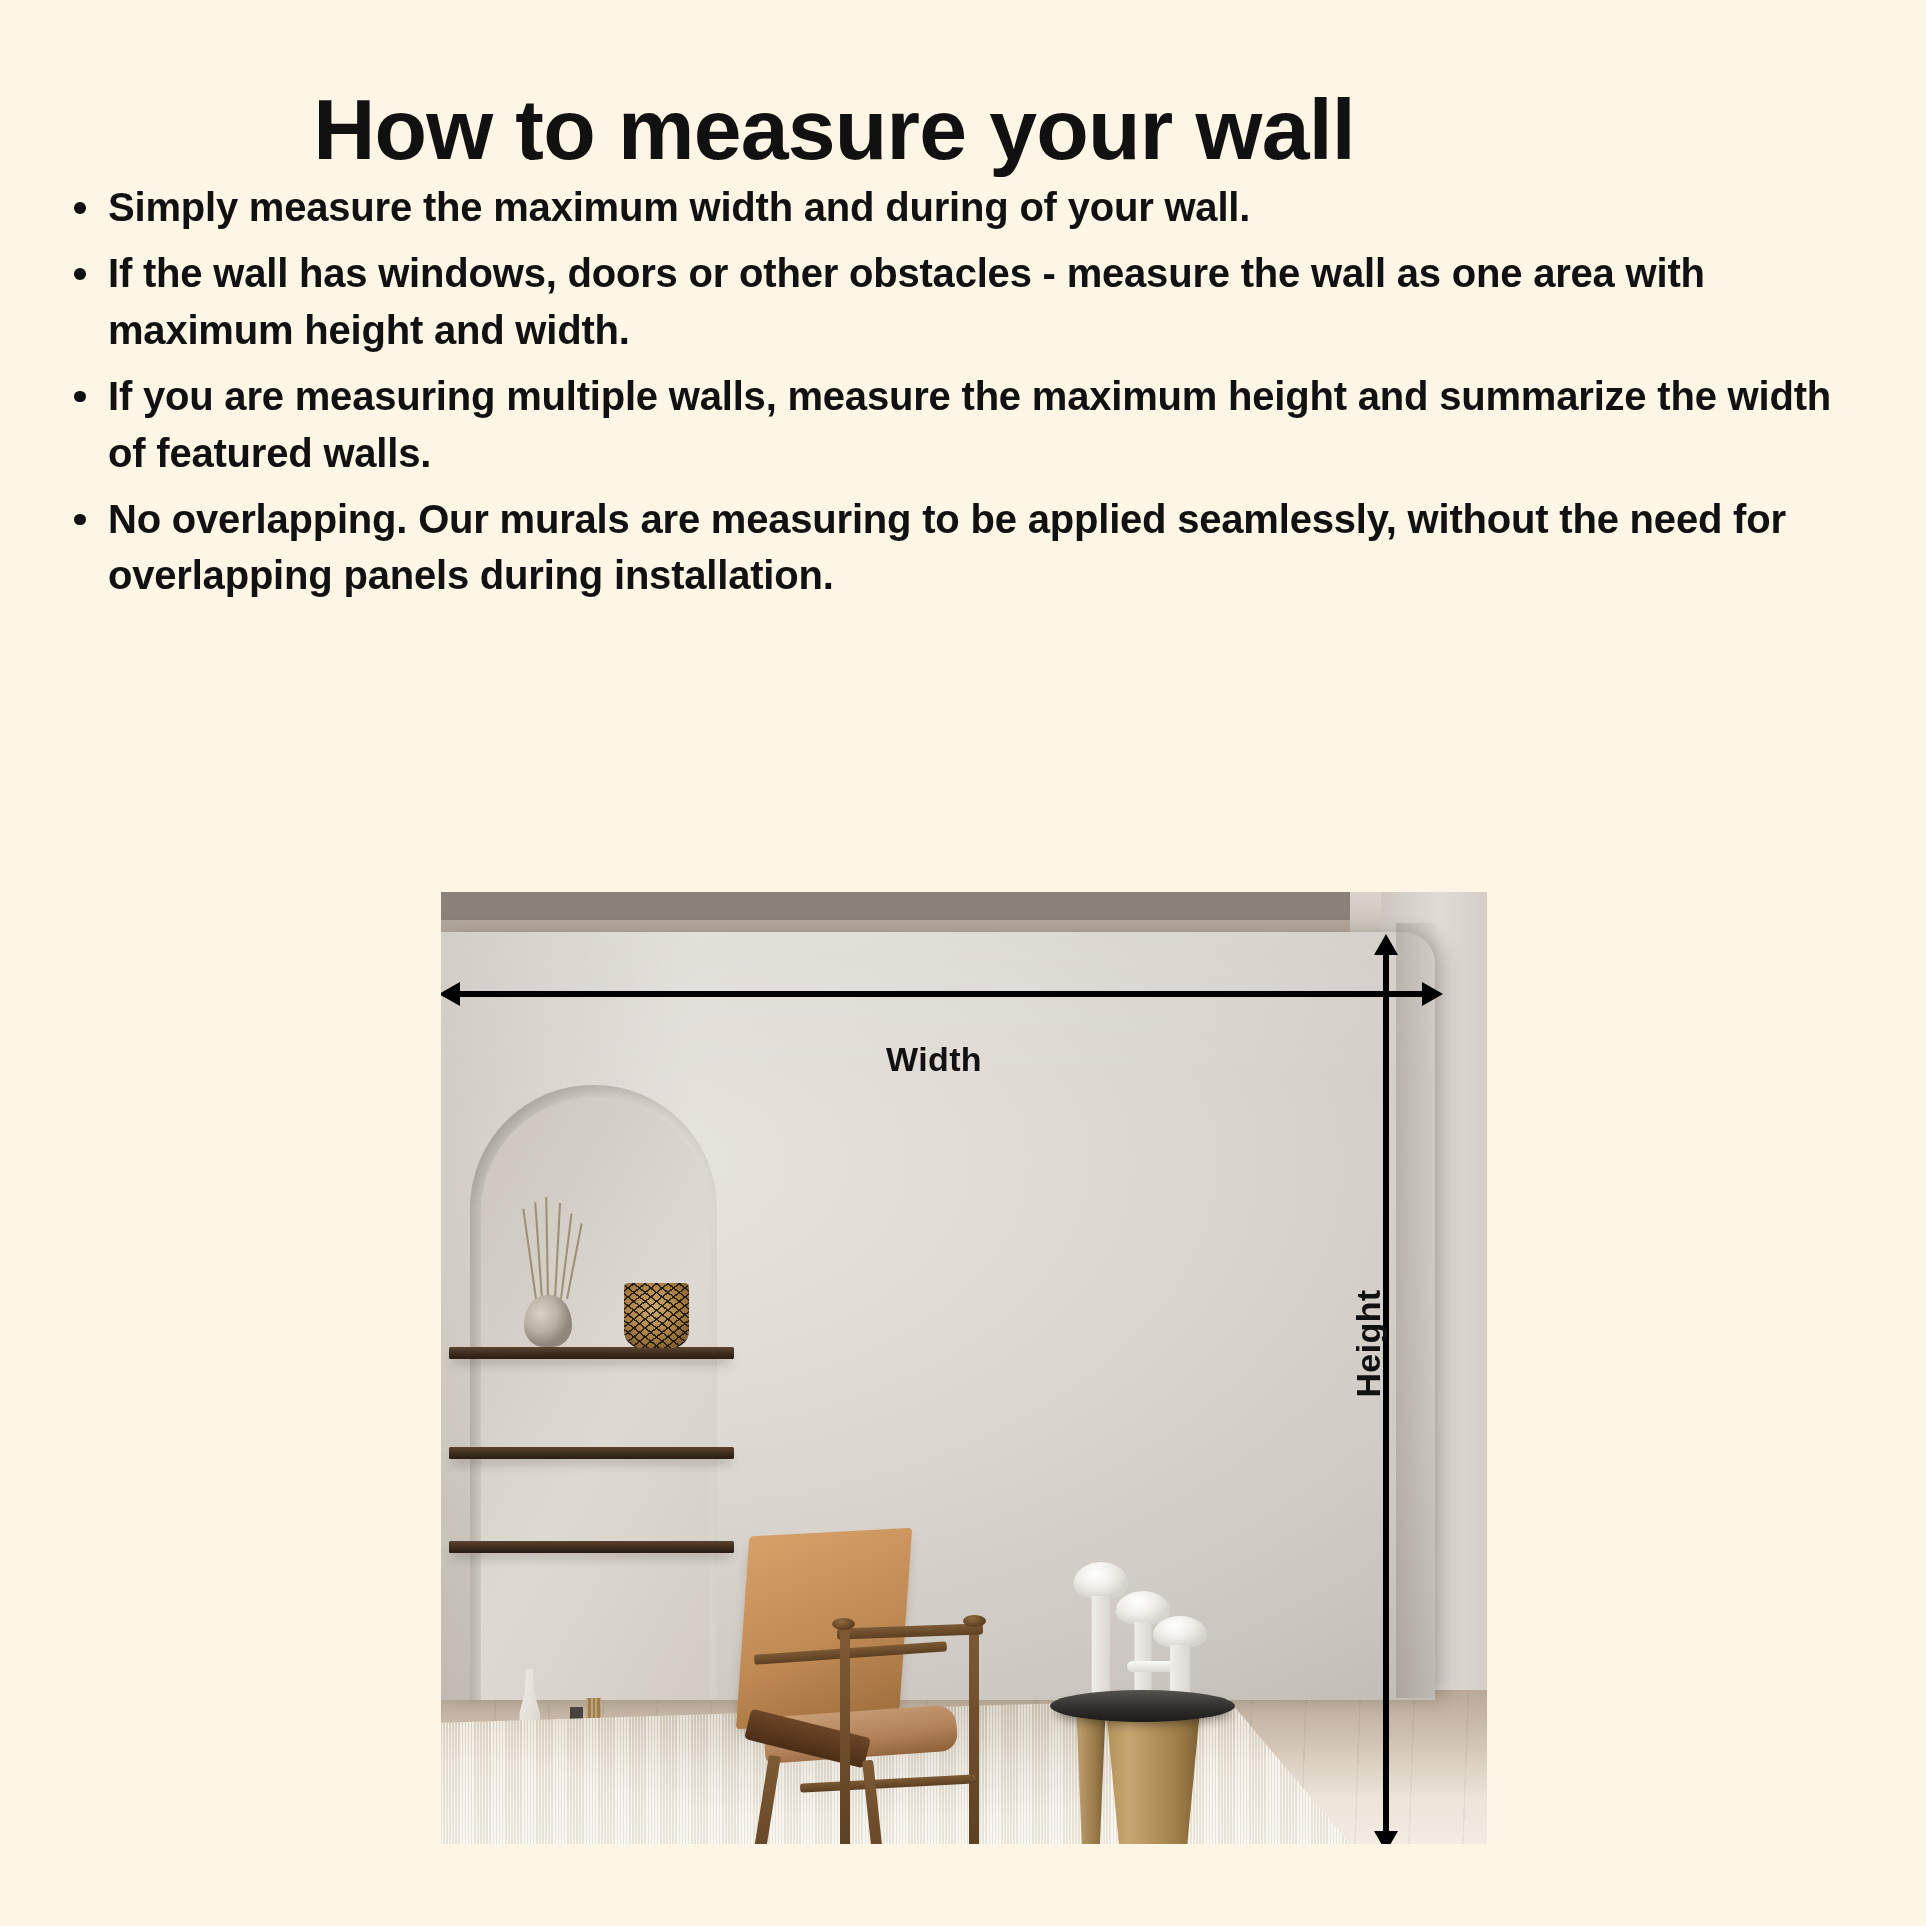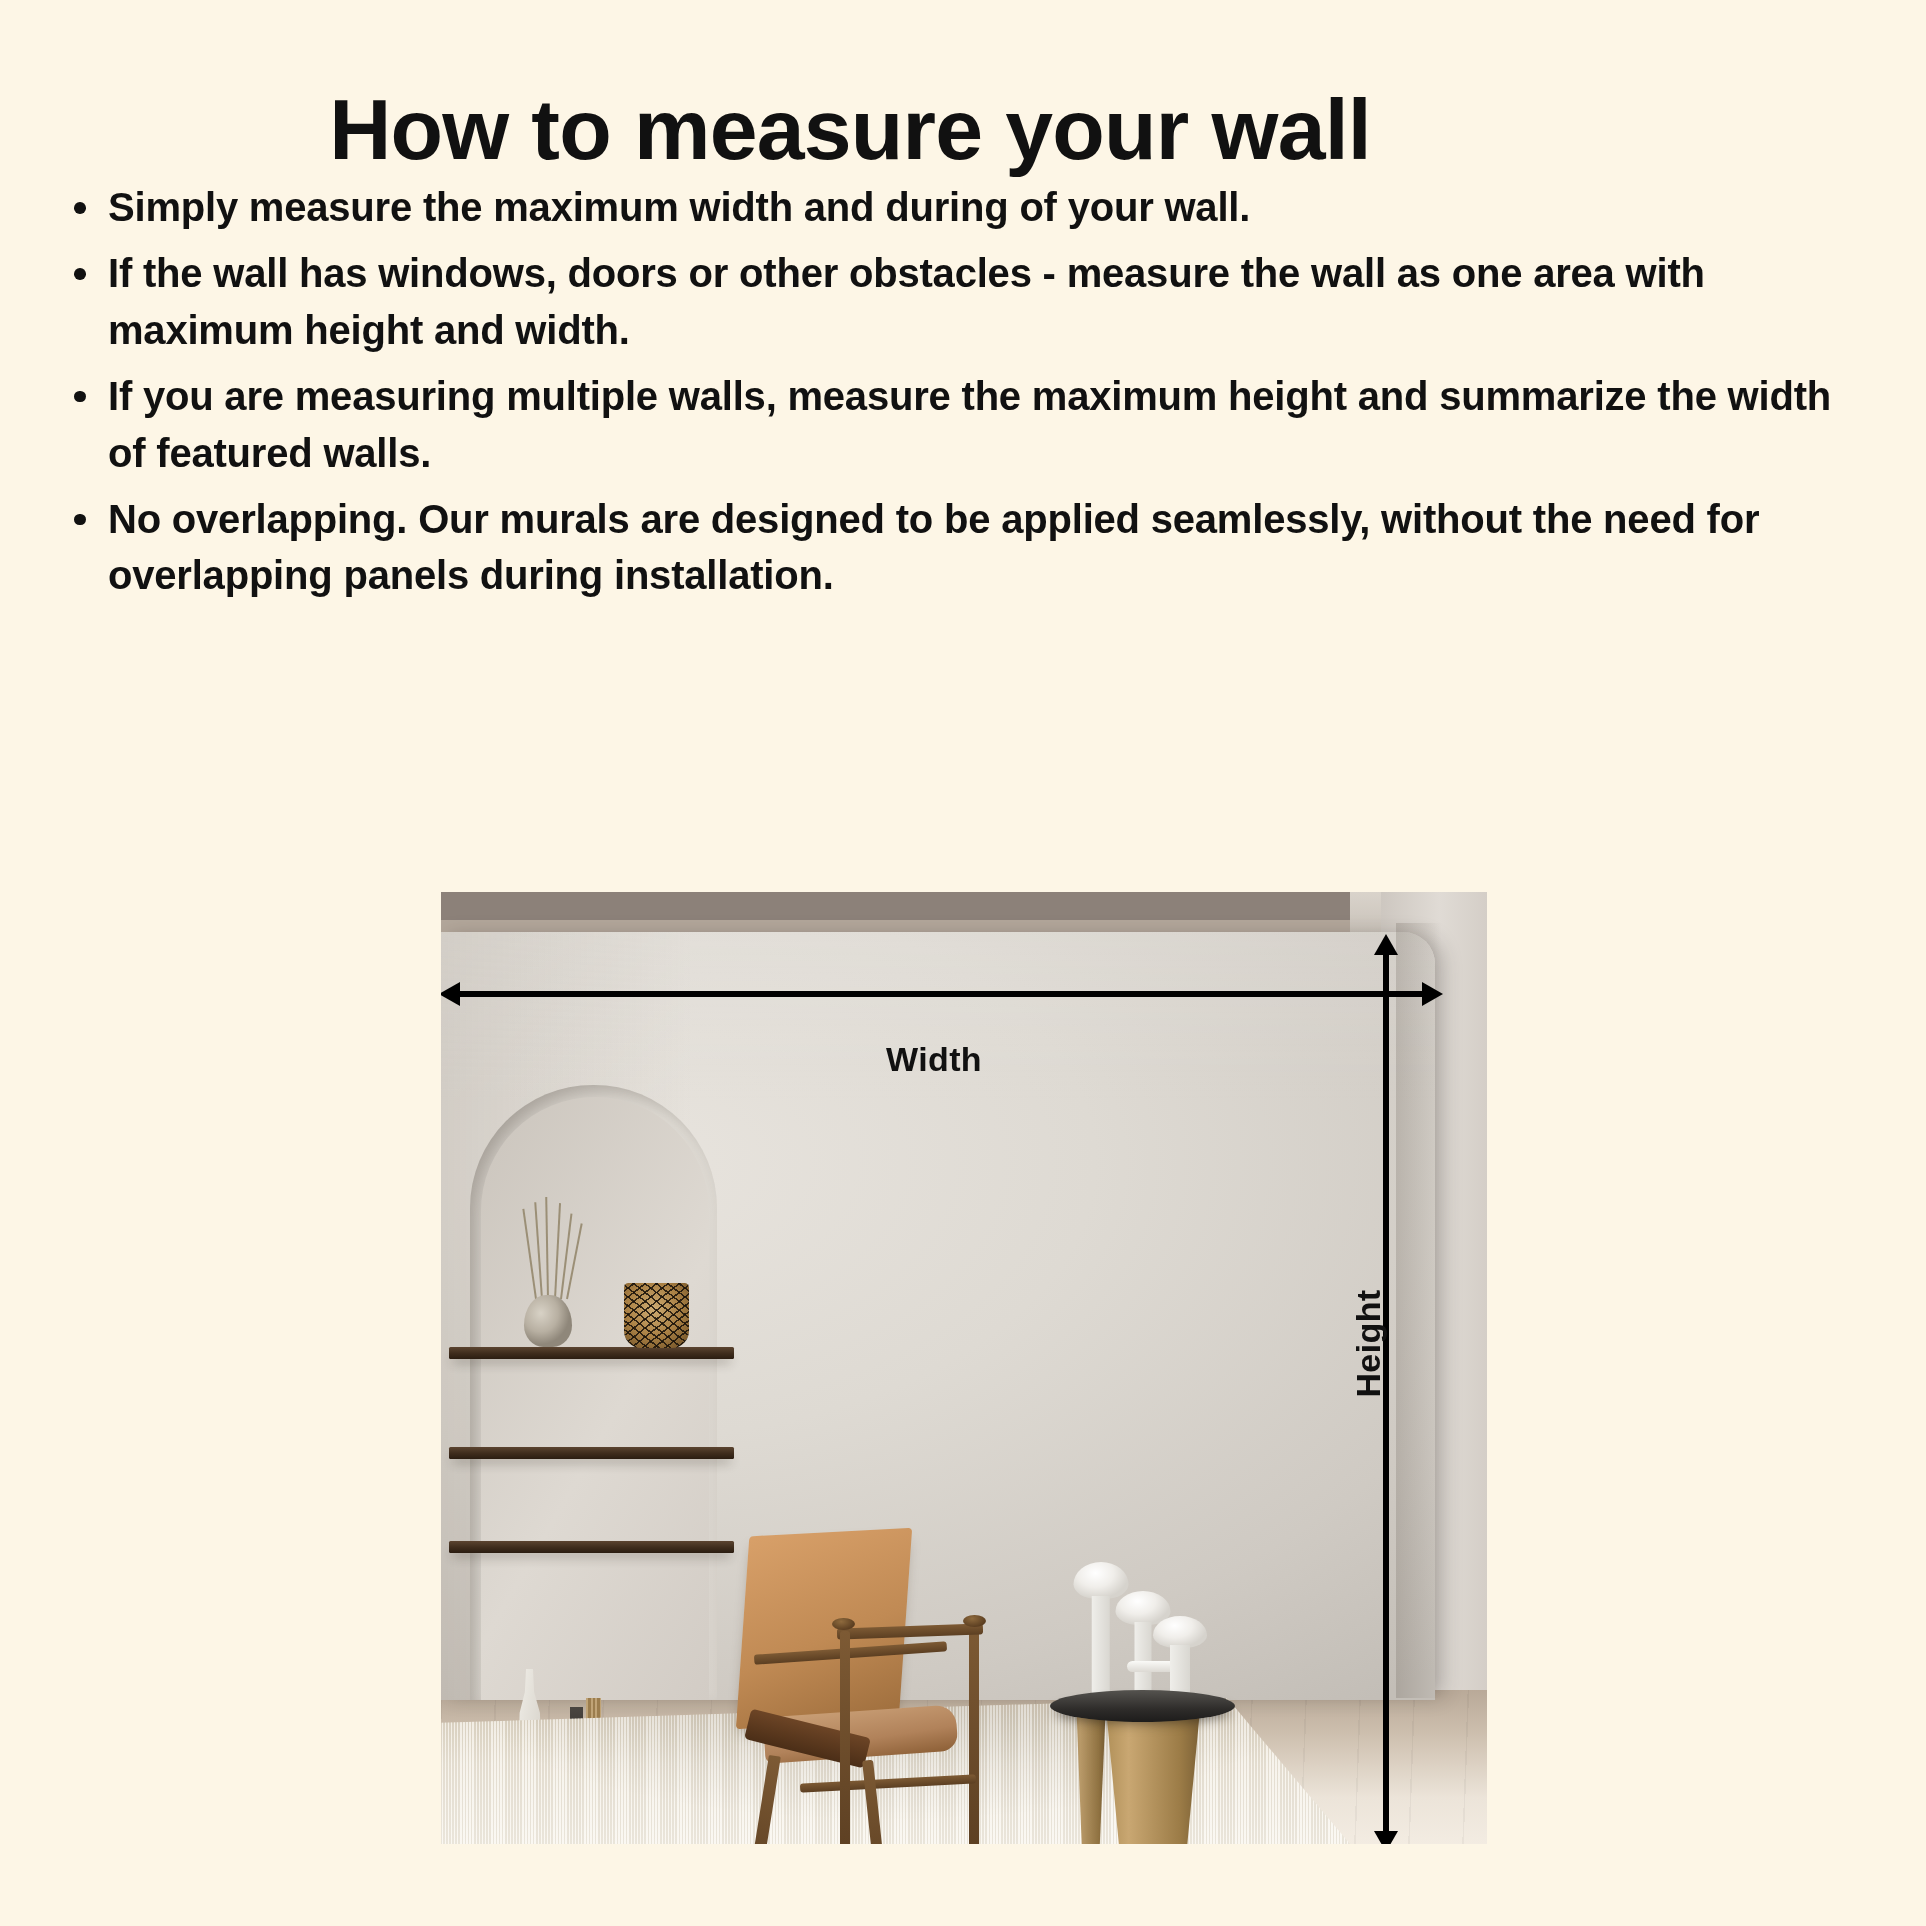--- a/index.html
+++ b/index.html
@@ -20,21 +20,20 @@
     position: absolute;
     top: 21.6px;
     left: 0;
     width: 1668px;
     text-align: center;
     font-size: 86px;
     font-weight: 700;
     letter-spacing: -0.8px;
     color: #111111;
     line-height: 1.18;
-    margin-left: 16px;
   }
 
   
   .bullet-list {
     position: absolute;
     top: 179px;
     left: 60px;
     width: 1795px;
     margin: 0;
     padding: 0;
@@ -378,21 +377,21 @@
   <li class="bullet-item">
     <span>Simply measure the maximum width and during of your wall.</span>
   </li>
   <li class="bullet-item">
     <span>If the wall has windows, doors or other obstacles - measure the wall as one area with maximum height and width.</span>
   </li>
   <li class="bullet-item">
     <span>If you are measuring multiple walls, measure the maximum height and summarize the width of featured walls.</span>
   </li>
   <li class="bullet-item">
-    <span>No overlapping. Our murals are designed to be applied seamlessly, without the need for overlapping panels during installation.</span>
+    <span>No overlapping. Our murals are measuring to be applied seamlessly, without the need for overlapping panels during installation.</span>
   </li>
 </ul>
 
 <div class="photo-frame">
   <div class="scene">
 
     <div class="bg-room"></div>
     <div class="bg-ceil-right"></div>
     <div class="bg-right-wall"></div>
     <div class="floor"></div>

